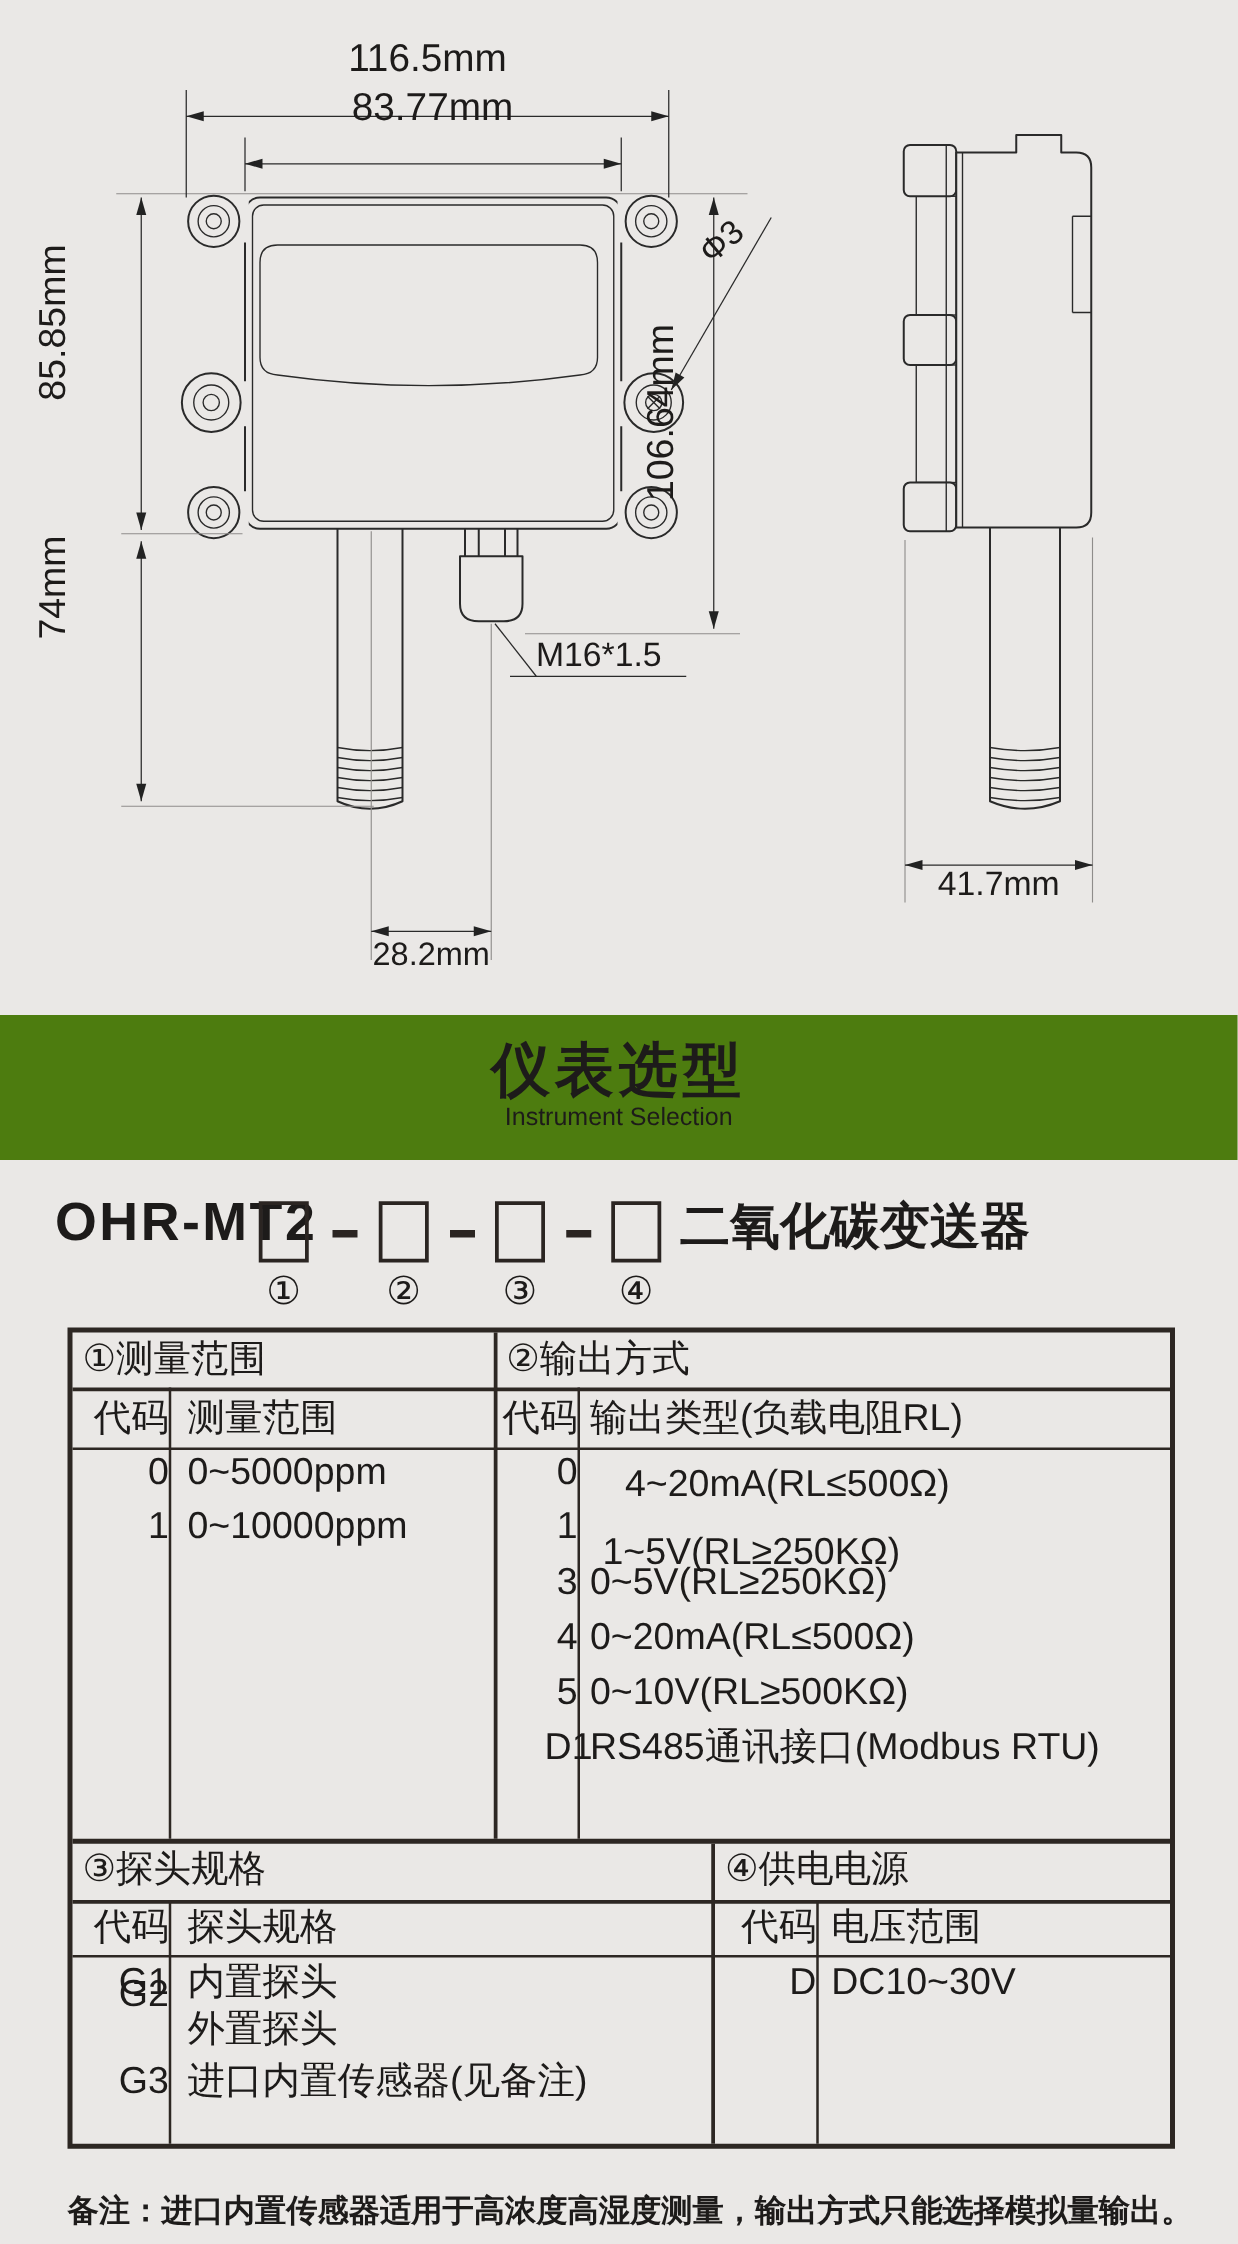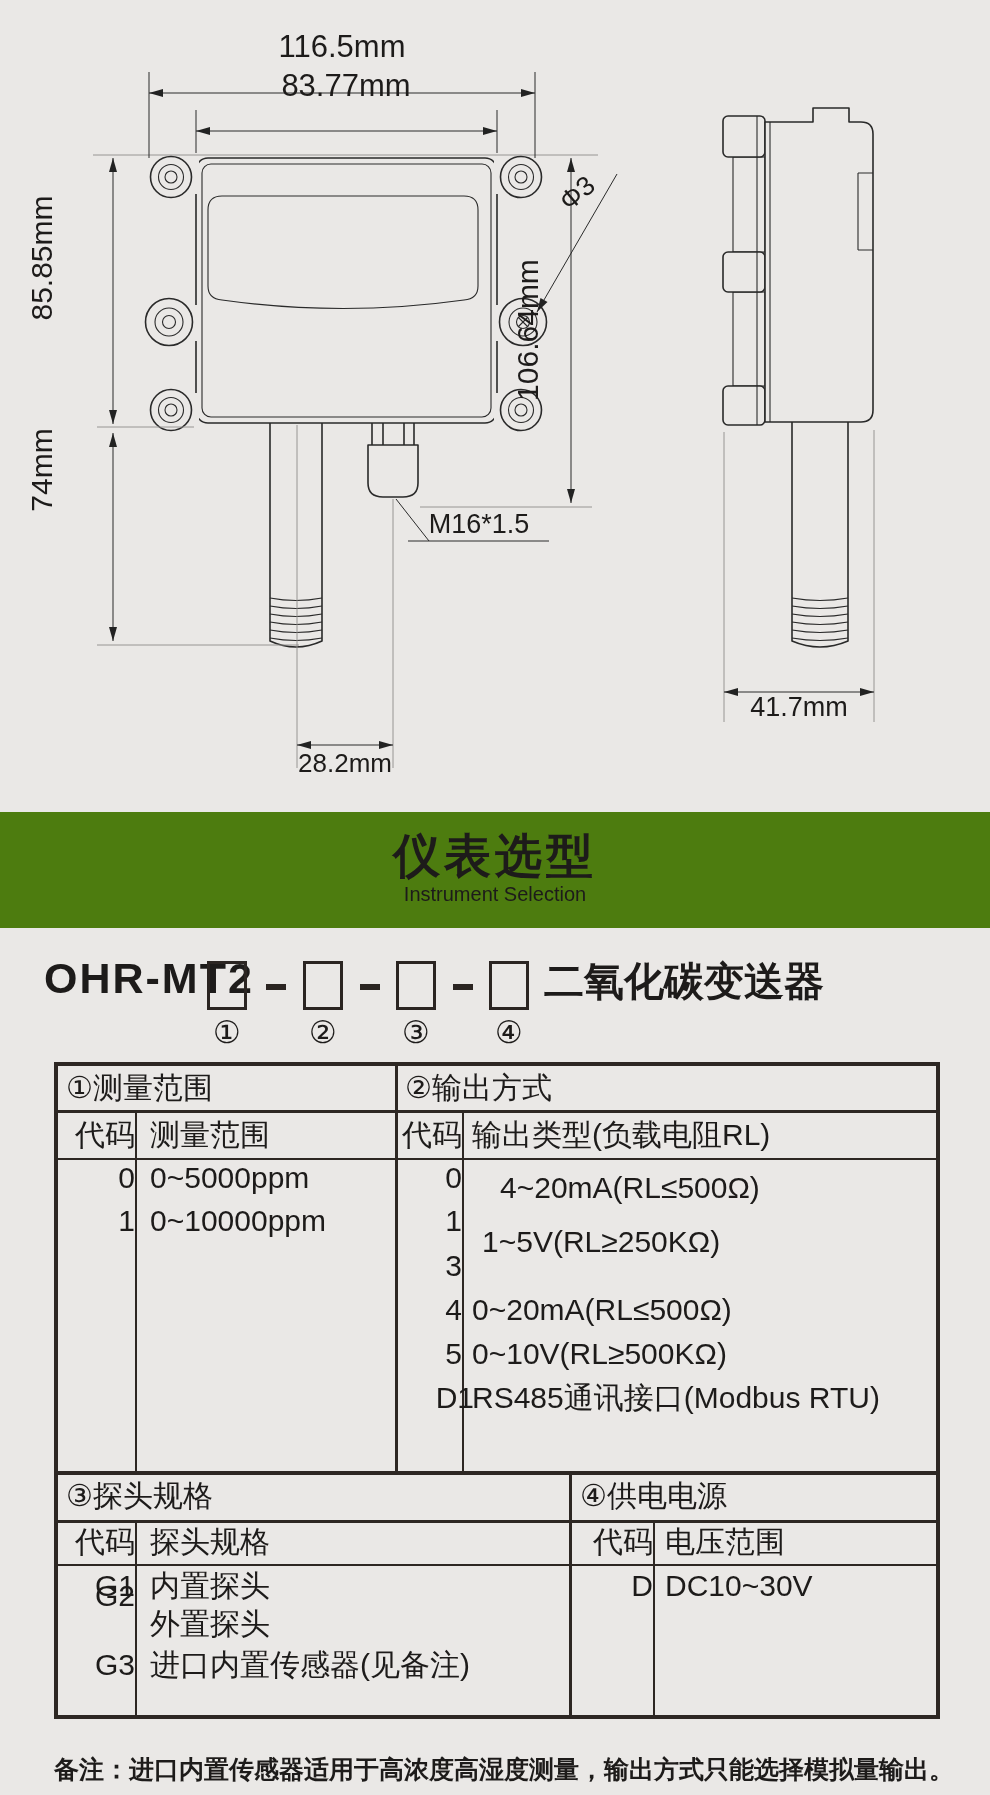--- a/index.html
+++ b/index.html
@@ -243,20 +243,21 @@
   <div class="cell" style="left:92px;top:133px;">0~10000ppm</div>
 
   <div class="cell" style="left:347px;top:0;">②输出方式</div>
   <div class="cell ctr" style="left:337px;width:67px;top:47px;">代码</div>
   <div class="cell" style="left:414px;top:47px;">输出类型(负载电阻RL)</div>
   <div class="cell ctr" style="left:337px;width:67px;top:90px;">0</div>
   <div class="cell" style="left:414px;top:100px;margin-left:28px;">4~20mA(RL≤500Ω)</div>
   <div class="cell ctr" style="left:337px;width:67px;top:133px;">1</div>
   <div class="cell" style="left:424px;top:133px;margin-top:21px;">1~5V(RL≥250KΩ)</div>
   <div class="cell ctr" style="left:337px;width:67px;top:178px;">3</div>
+  <div class="cell" style="left:414px;top:178px;">0~5V(RL≥250KΩ)</div>
   <div class="cell ctr" style="left:337px;width:67px;top:222px;">4</div>
   <div class="cell" style="left:414px;top:222px;">0~20mA(RL≤500Ω)</div>
   <div class="cell ctr" style="left:337px;width:67px;top:266px;">5</div>
   <div class="cell" style="left:414px;top:266px;">0~10V(RL≥500KΩ)</div>
   <div class="cell ctr" style="left:349px;width:67px;top:310px;">D1</div>
   <div class="cell" style="left:414px;top:310px;">RS485通讯接口(Modbus RTU)</div>
 
   <div class="cell" style="left:8px;top:408px;">③探头规格</div>
   <div class="cell ctr" style="left:0;width:77px;top:454px;">代码</div>
   <div class="cell" style="left:92px;top:454px;">探头规格</div>

